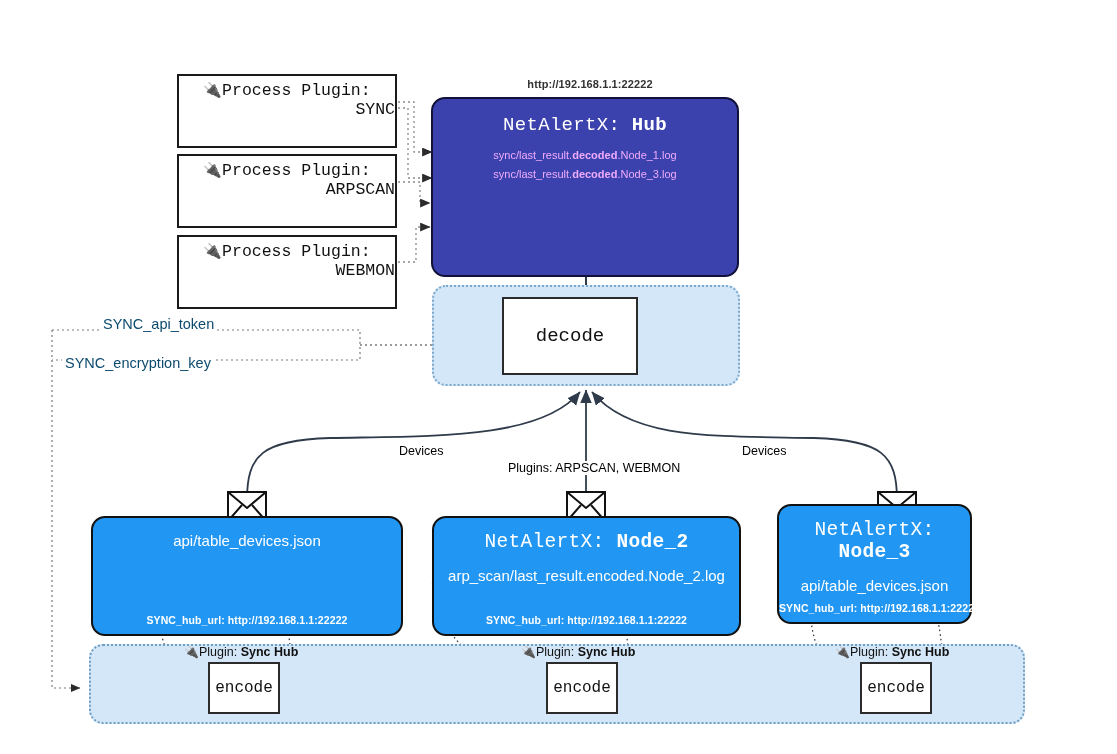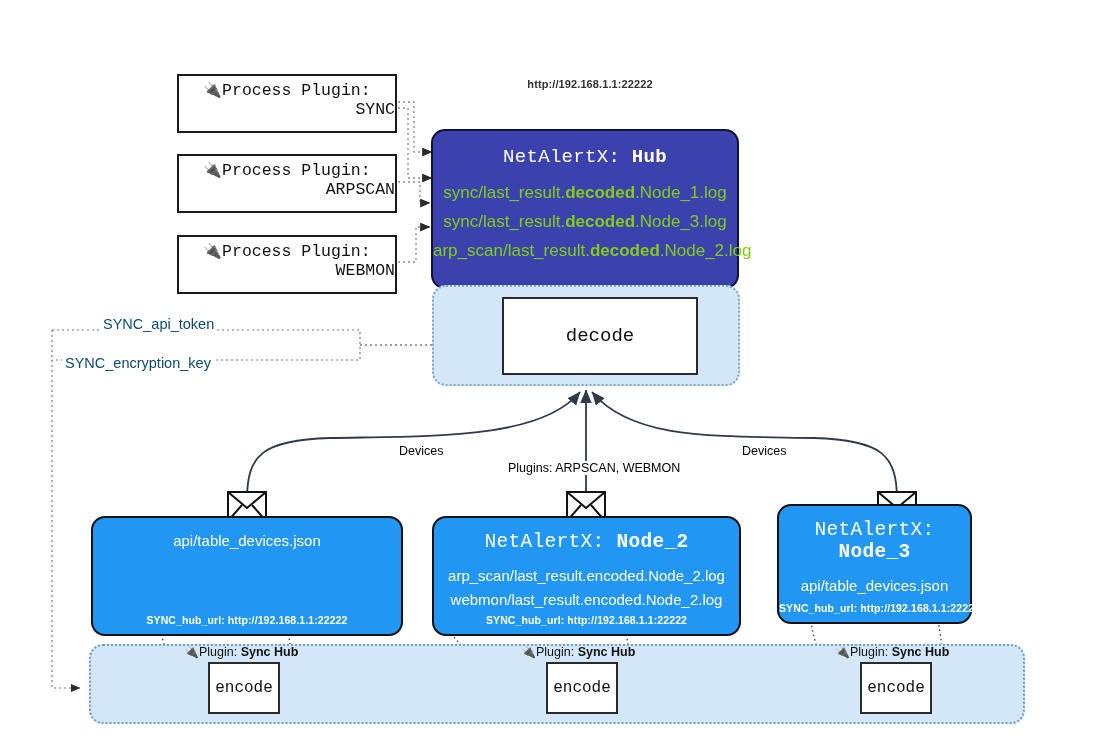--- a/index.html
+++ b/index.html
@@ -33,21 +33,21 @@
     letter-spacing: 0.2px;
   }
   .page-title .plug { font-size: 27px; }
   .page-title .strong { font-weight: bold; }
 
   
   .proc-box {
     position: absolute;
     box-sizing: border-box;
     width: 220px;
-    height: 59px;
+    height: 74px;
     background: #ffffff;
     border: 2px solid #1a1a1a;
     font-family: "Liberation Mono", monospace;
     font-size: 16.5px;
     color: #111111;
     text-align: center;
     line-height: 1.18;
     padding-top: 5px;
     white-space: nowrap;
   }
@@ -63,61 +63,60 @@
     text-align: center;
     font-size: 11px;
     color: #333333;
     font-weight: bold;
     letter-spacing: 0.1px;
   }
   .hub-box {
     position: absolute;
     left: 431px; top: 97px;
     width: 308px;
-    height: 160px;
+    height: 180px;
     box-sizing: border-box;
     background: #3b42ad;
     border: 2px solid #11113a;
     border-radius: 14px;
     color: #ffffff;
-    margin-top: 32px;
   }
   .hub-title {
     text-align: center;
     font-family: "Liberation Mono", monospace;
     font-size: 19px;
     margin-top: 15px;
     letter-spacing: 0.3px;
   }
   .hub-title .strong { font-weight: bold; }
   .hub-lines { margin-top: 10px; }
   .hub-line {
     text-align: center;
-    font-size: 17px;
+    font-size: 11px;
     line-height: 1.72;
     white-space: nowrap;
-    color: #84cc16;
+    color: #f0abfc;
   }
   .hub-line .b { font-weight: bold; }
 
   
   .decode-region {
     position: absolute;
     left: 432px; top: 285px;
     width: 308px;
     height: 101px;
     box-sizing: border-box;
     background: #d4e7f8;
     border: 2px dotted #7aa8cc;
     border-radius: 14px;
   }
   .decode-box {
     position: absolute;
     left: 502px; top: 297px;
-    width: 196px;
+    width: 136px;
     height: 78px;
     box-sizing: border-box;
     background: #ffffff;
     border: 2px solid #2b2b2b;
     font-family: "Liberation Mono", monospace;
     font-size: 19px;
     color: #111111;
     display: flex;
     align-items: center;
     justify-content: center;
@@ -286,21 +285,20 @@
   <div class="hub-url">http://192.168.1.1:22222</div>
 
   <div class="hub-box">
     <div class="hub-title">
       <span>NetAlertX:</span>
       <span class="strong">Hub</span>
     </div>
     <div class="hub-lines">
       <div class="hub-line"><span>sync/last_result.</span><span class="b">decoded</span><span>.Node_1.log</span></div>
       <div class="hub-line"><span>sync/last_result.</span><span class="b">decoded</span><span>.Node_3.log</span></div>
-      <div class="hub-line"><span>arp_scan/last_result.</span><span class="b">decoded</span><span>.Node_2.log</span></div>
     </div>
   </div>
 
   <div class="decode-region"></div>
   <div class="decode-box">decode</div>
 
   <div class="env-label" style="left:100px; top:316px;">SYNC_api_token</div>
   <div class="env-label" style="left:62px; top:355px;">SYNC_encryption_key</div>
 
   <div class="edge-label" style="left:395px; top:444px;">Devices</div>
@@ -330,21 +328,20 @@
     <div class="node-foot">SYNC_hub_url: http://192.168.1.1:22222</div>
   </div>
 
   <div class="node-box" style="left:432px; top:516px; width:309px;">
     <div class="node-title">
       <span>NetAlertX:</span>
       <span class="strong">Node_2</span>
     </div>
     <div class="node-lines">
       <div class="node-line">arp_scan/last_result.encoded.Node_2.log</div>
-      <div class="node-line">webmon/last_result.encoded.Node_2.log</div>
     </div>
     <div class="node-foot">SYNC_hub_url: http://192.168.1.1:22222</div>
   </div>
 
   <div class="node-box" style="left:777px; top:504px; width:195px;">
     <div class="node-title">
       <span>NetAlertX:</span>
       <span class="strong">Node_3</span>
     </div>
     <div class="node-lines">

